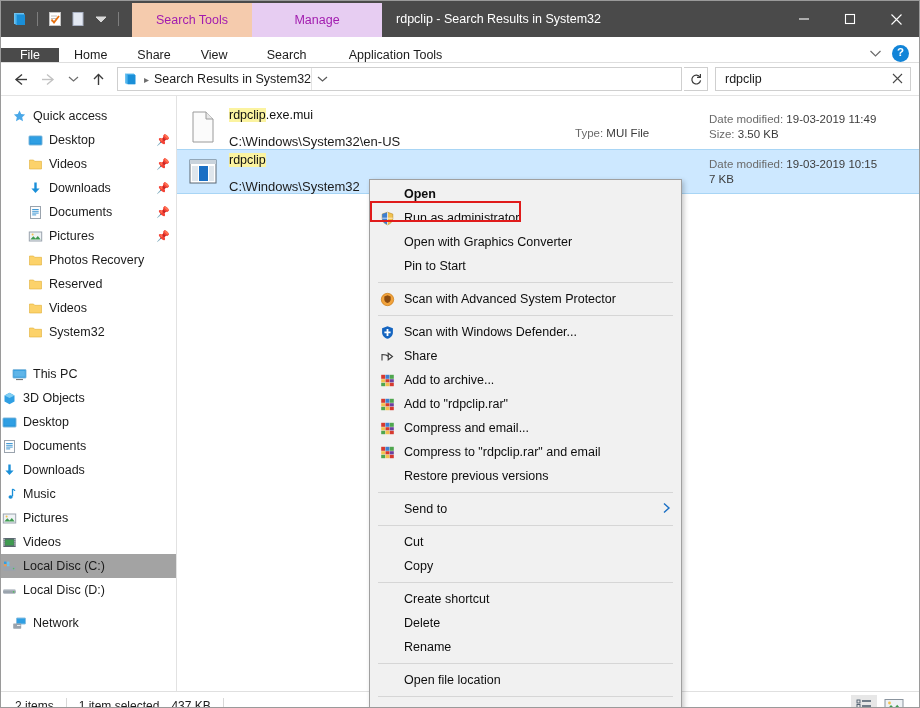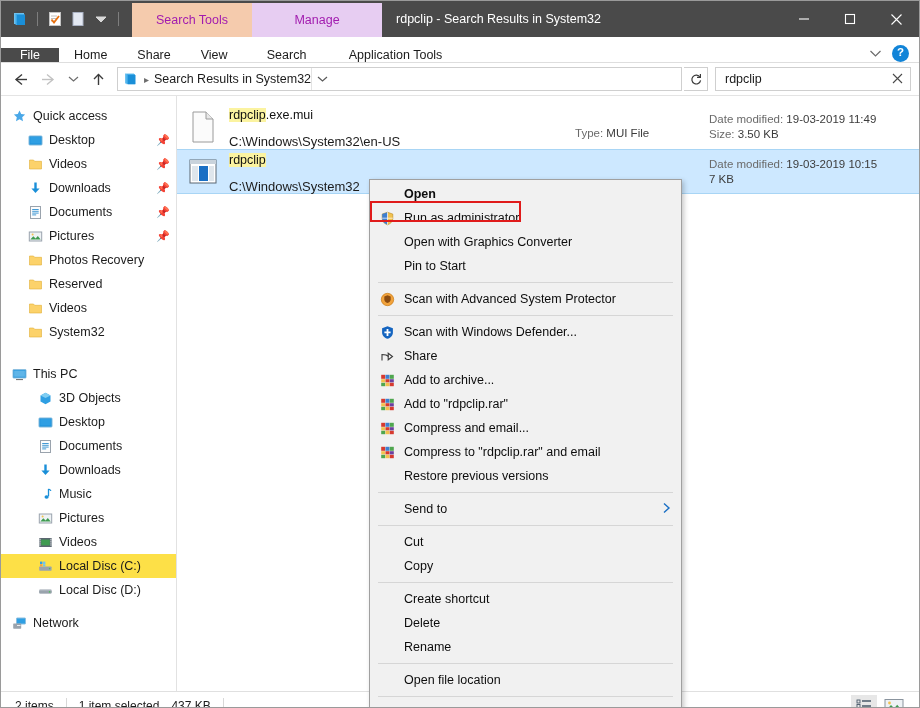--- a/index.html
+++ b/index.html
@@ -176,31 +176,31 @@
     flex: none;
   }
   .nav-item {
     height: 24px;
     display: flex; align-items: center;
     font-size: 12.5px;
     color: #1b1b1b;
     padding-right: 6px;
     white-space: nowrap;
   }
-  .nav-item.sel { background: #fde047; }
+  .nav-item.sel { background: #a3a3a3; }
   .nav-item .ni-ico {
     width: 16px; height: 16px;
     margin-right: 6px;
     flex: none;
     display: flex; align-items: center; justify-content: center;
   }
   .nav-item .pin { margin-left: auto; color: #8b8b8b; font-size: 11px; }
   .lvl0 { padding-left: 10px; }
   .lvl1 { padding-left: 26px; }
-  .lvl2 { padding-left: 36px; }
+  .lvl2 { }
   .nav-gap { height: 9px; }
 
   
   .filelist {
     flex: 1;
     position: relative;
     background: #ffffff;
     overflow: hidden;
   }
   .frow {

